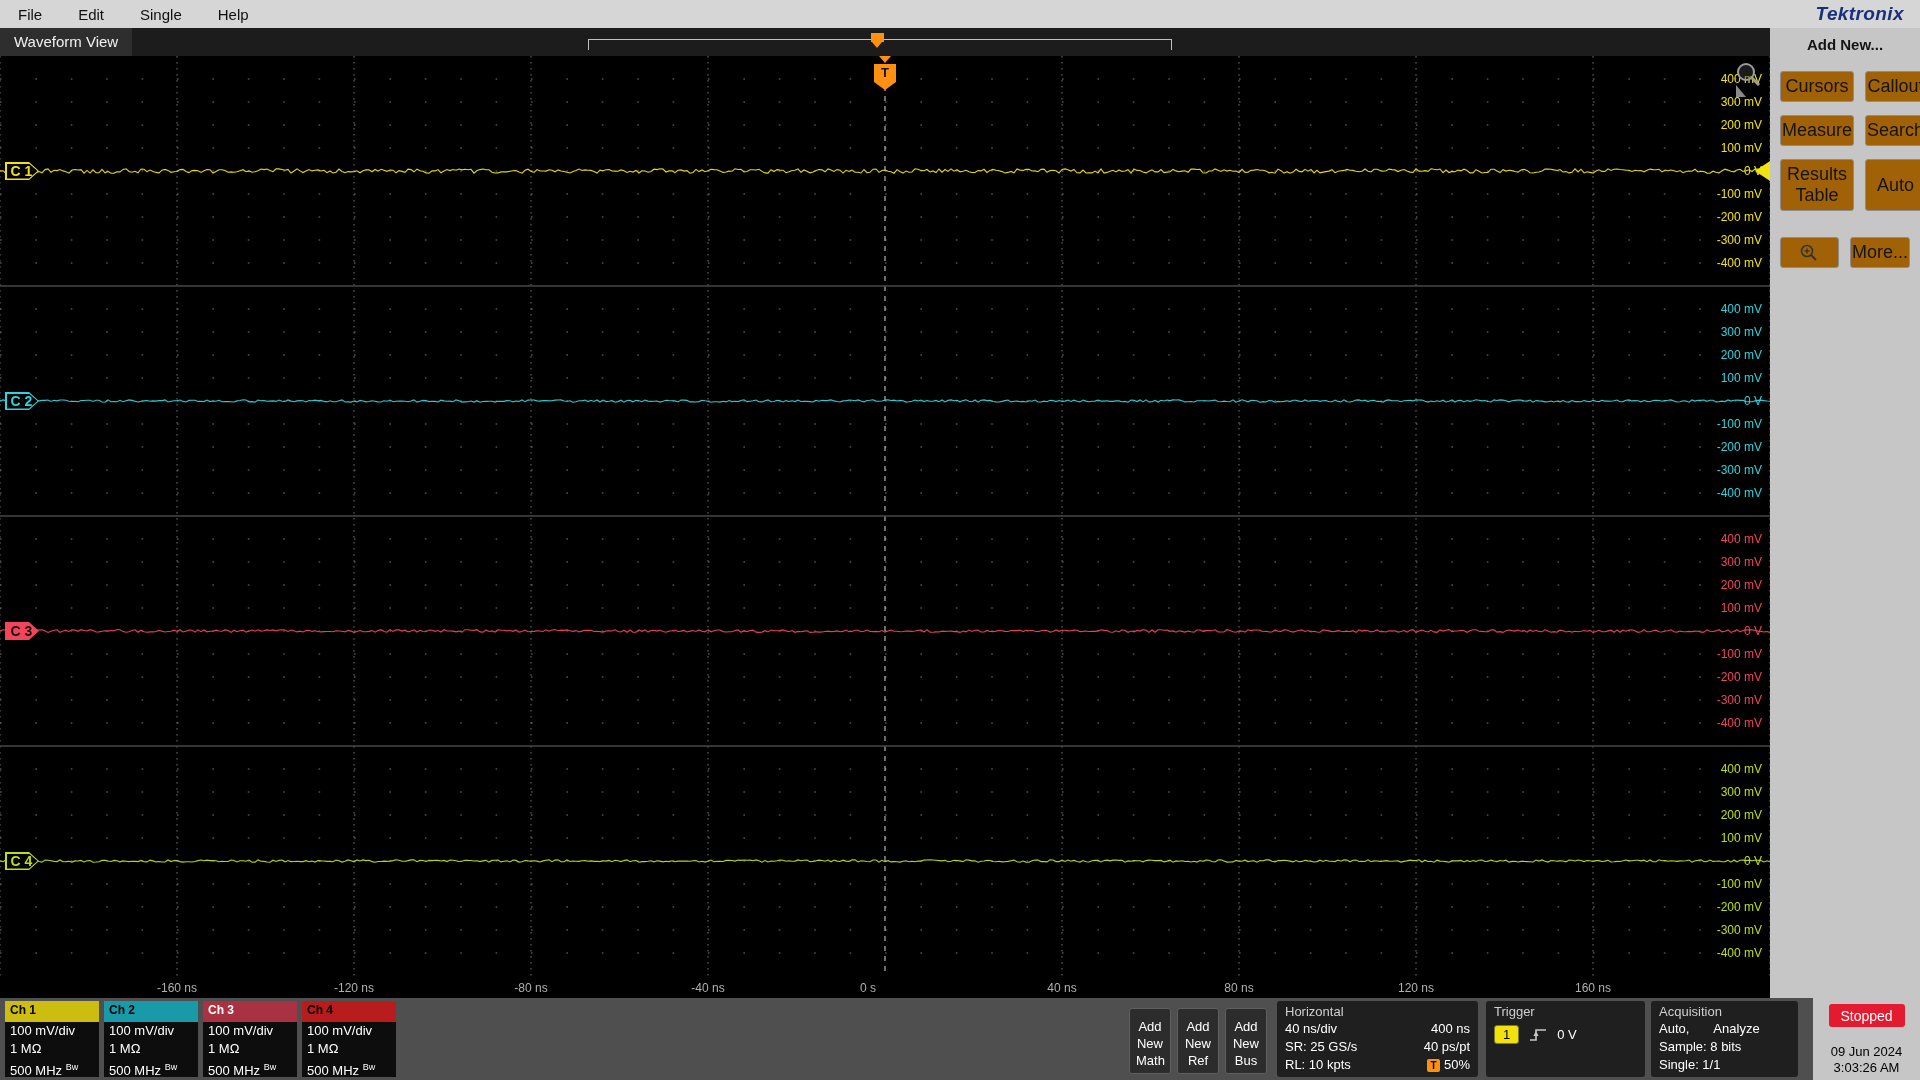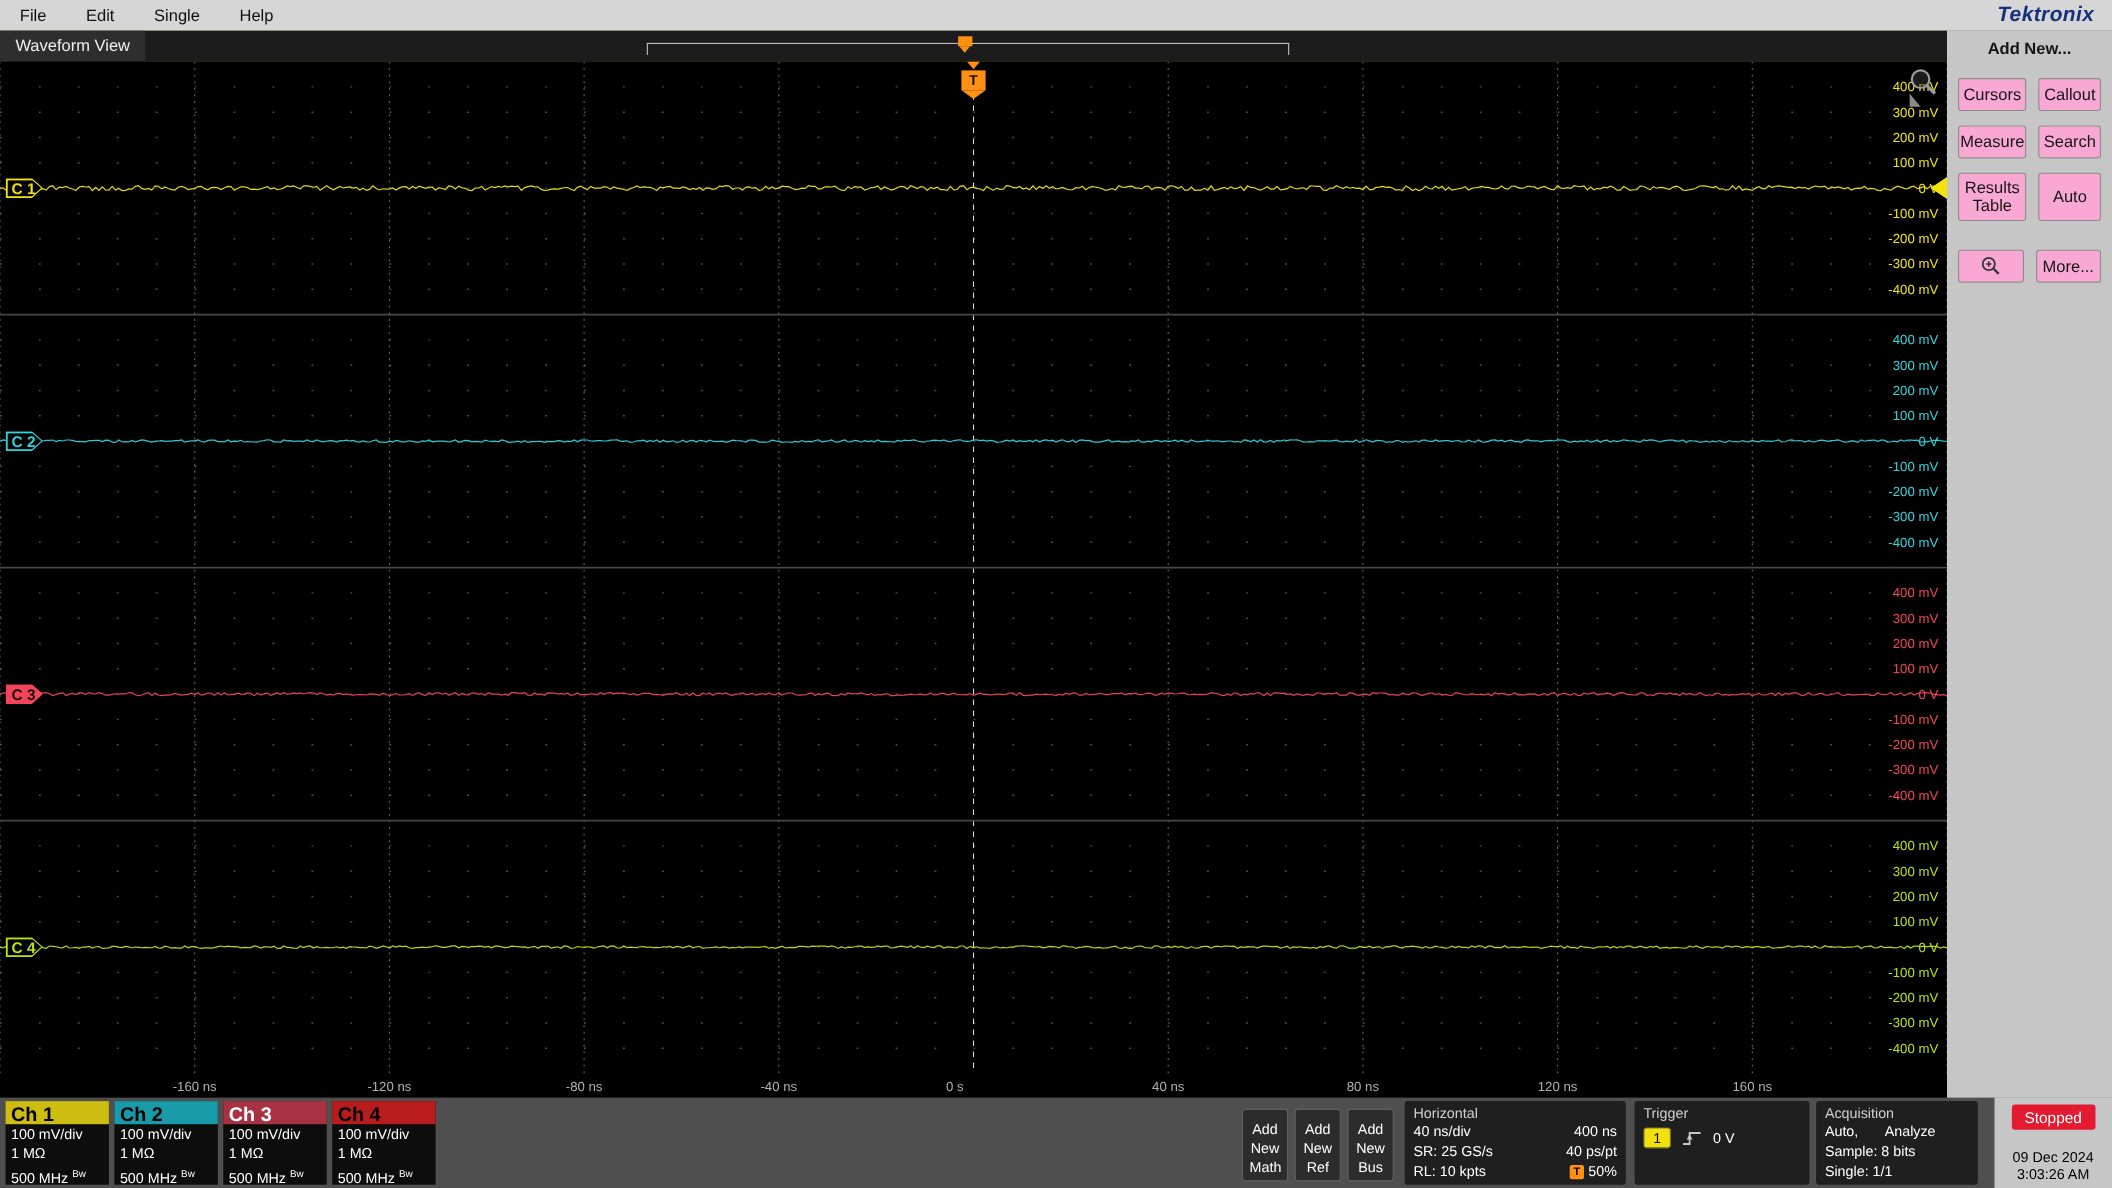--- a/index.html
+++ b/index.html
@@ -37,34 +37,34 @@
 
   .level-arrow{position:absolute;right:0;top:115px;width:0;height:0;transform:translateY(-50%);border-top:10px solid transparent;border-bottom:10px solid transparent;border-right:15px solid #f2e20e}
 
   .magnifier{position:absolute;right:8px;top:5px}
 
   
   .sidebar{width:150px;background:#c6c6c6;padding-top:8px;box-sizing:border-box}
   .sidebar-title{text-align:center;font-size:15px;font-weight:bold;color:#141414}
   .btn-grid{display:grid;grid-template-columns:1fr 1fr;gap:13px 11px;padding:18px 10px 0}
   .btn-grid2{display:grid;grid-template-columns:1fr 1fr;gap:11px;padding:26px 10px 0}
-  .sbtn{background:#f9a8d4;border:1px solid #8d8d8d;border-radius:3px;font-size:15px;color:#141414;padding:4px 1px;min-height:30px;display:flex;align-items:center;justify-content:center;text-align:center;font-family:inherit;box-sizing:border-box}
+  .sbtn{background:#a16207;border:1px solid #8d8d8d;border-radius:3px;font-size:18px;color:#141414;padding:4px 1px;min-height:30px;display:flex;align-items:center;justify-content:center;text-align:center;font-family:inherit;box-sizing:border-box}
   .icon-btn{min-height:28px}
 
   
   .bottomrow{flex:0 0 82px;display:flex}
   .statusbar{flex:1;background:#4f4f4f;position:relative}
   .corner{width:107px;background:#c6c6c6;display:flex;flex-direction:column;align-items:center}
   .stopped{margin-top:6px;background:#e41a30;color:#fff;font-weight:normal;font-size:14px;border:none;border-radius:3px;width:76px;height:23px;font-family:inherit}
   .corner-date{margin-top:17px;font-size:13px;color:#000;line-height:16px}
   .corner-time{font-size:13px;color:#000;line-height:16px}
 
   .ch-boxes{position:absolute;left:5px;top:3px;display:flex;gap:5px}
   .ch-box{width:94px;height:76px;background:#0d0d0d}
-  .ch-head{height:21px;font-size:18px;font-weight:600;padding:2px 5px 0;box-sizing:border-box}
+  .ch-head{height:21px;font-size:12px;font-weight:600;padding:2px 5px 0;box-sizing:border-box}
   .ch-line{color:#fff;font-size:13px;line-height:18px;padding-left:5px;white-space:nowrap}
   .bw{font-size:9px;vertical-align:super}
 
   .add-group{position:absolute;left:1129px;top:10px;display:flex;gap:6px}
   .add-btn{width:42px;height:66px;background:#2c2c2c;border:1px solid #5f5f5f;border-radius:3px;color:#fff;font-size:13px;line-height:17px;text-align:center;padding-top:5px;box-sizing:border-box;font-family:inherit}
 
   .panel{position:absolute;top:3px;height:76px;background:#1f1f1f;border-radius:3px;color:#fff;padding:3px 8px;box-sizing:border-box}
   .panel-title{font-size:13px;color:#cfcfcf;margin-bottom:1px}
   .p-horizontal{left:1277px;width:201px}
   .hrow{display:flex;justify-content:space-between;font-size:13px;line-height:18px}
@@ -335,18 +335,18 @@
             <span>Sample: 8 bits</span>
           </div>
         <div class="arow">
             <span>Single: 1/1</span>
           </div>
       </div>
     </div>
 
     <div class="corner">
       <button class="stopped">Stopped</button>
-      <div class="corner-date">09 Dec 2024</div>
+      <div class="corner-date">09 Jun 2024</div>
       <div class="corner-time">3:03:26 AM</div>
     </div>
   </div>
 
 </div>
 
 </body></html>

